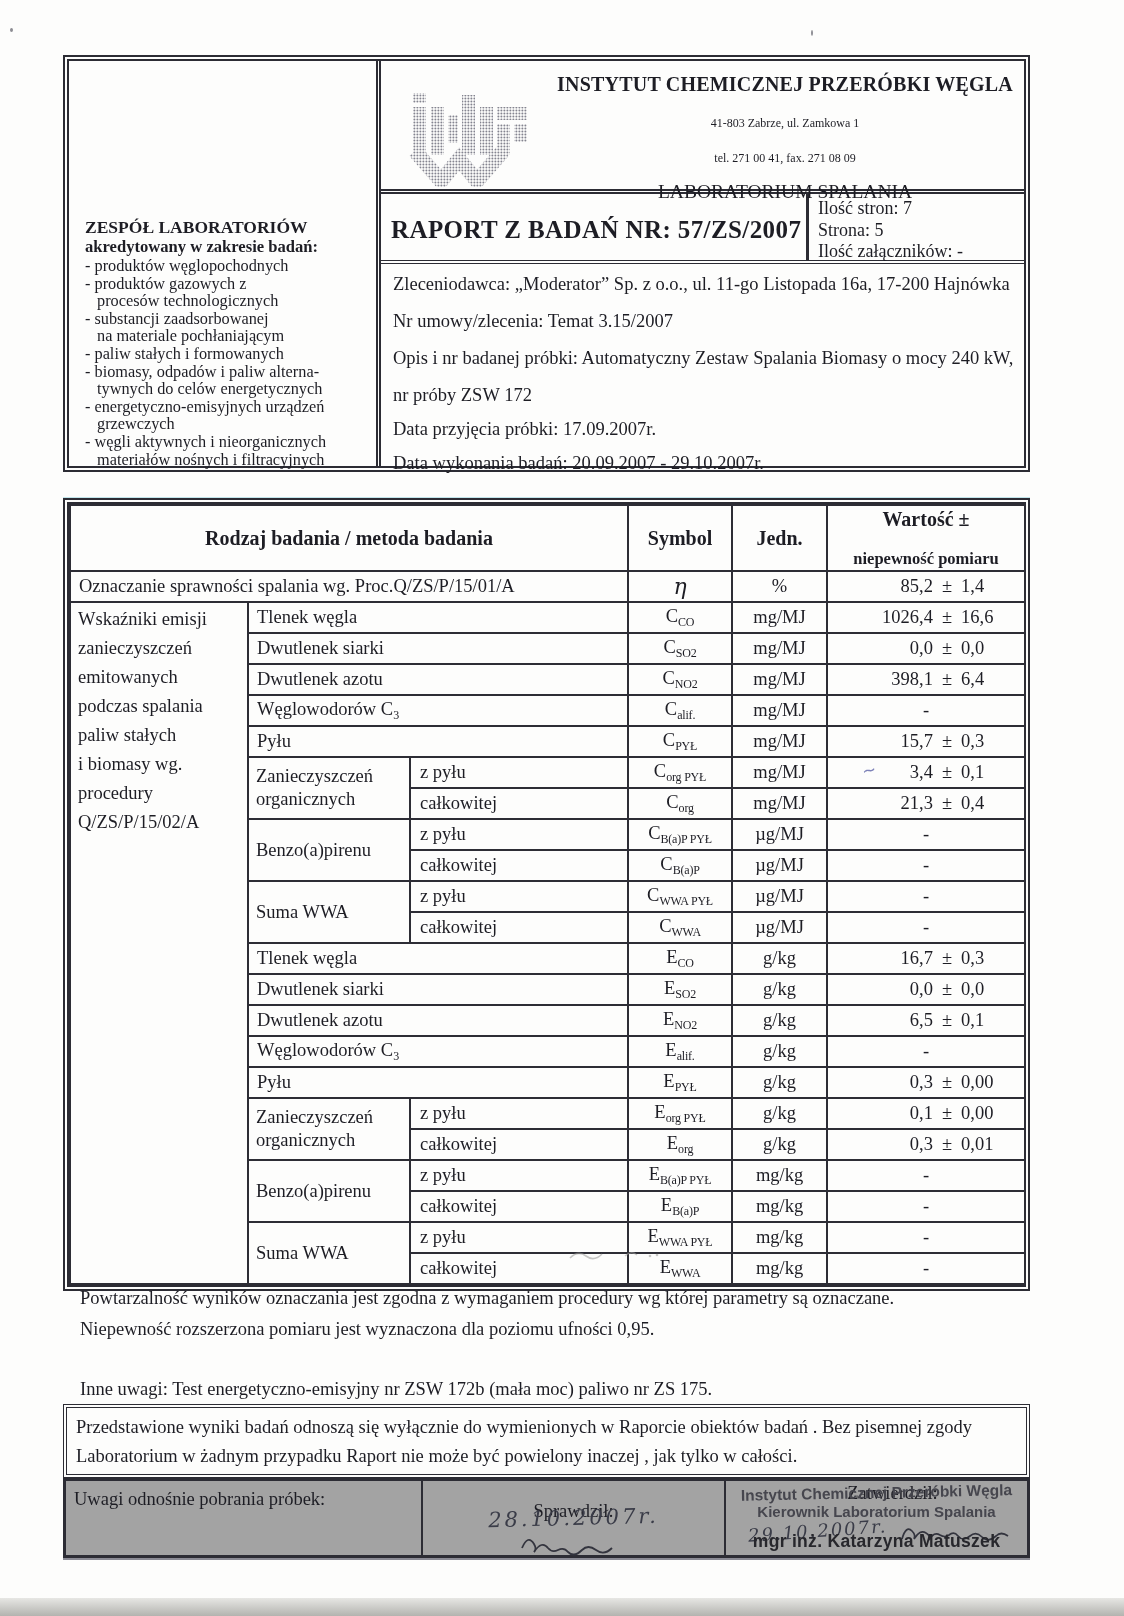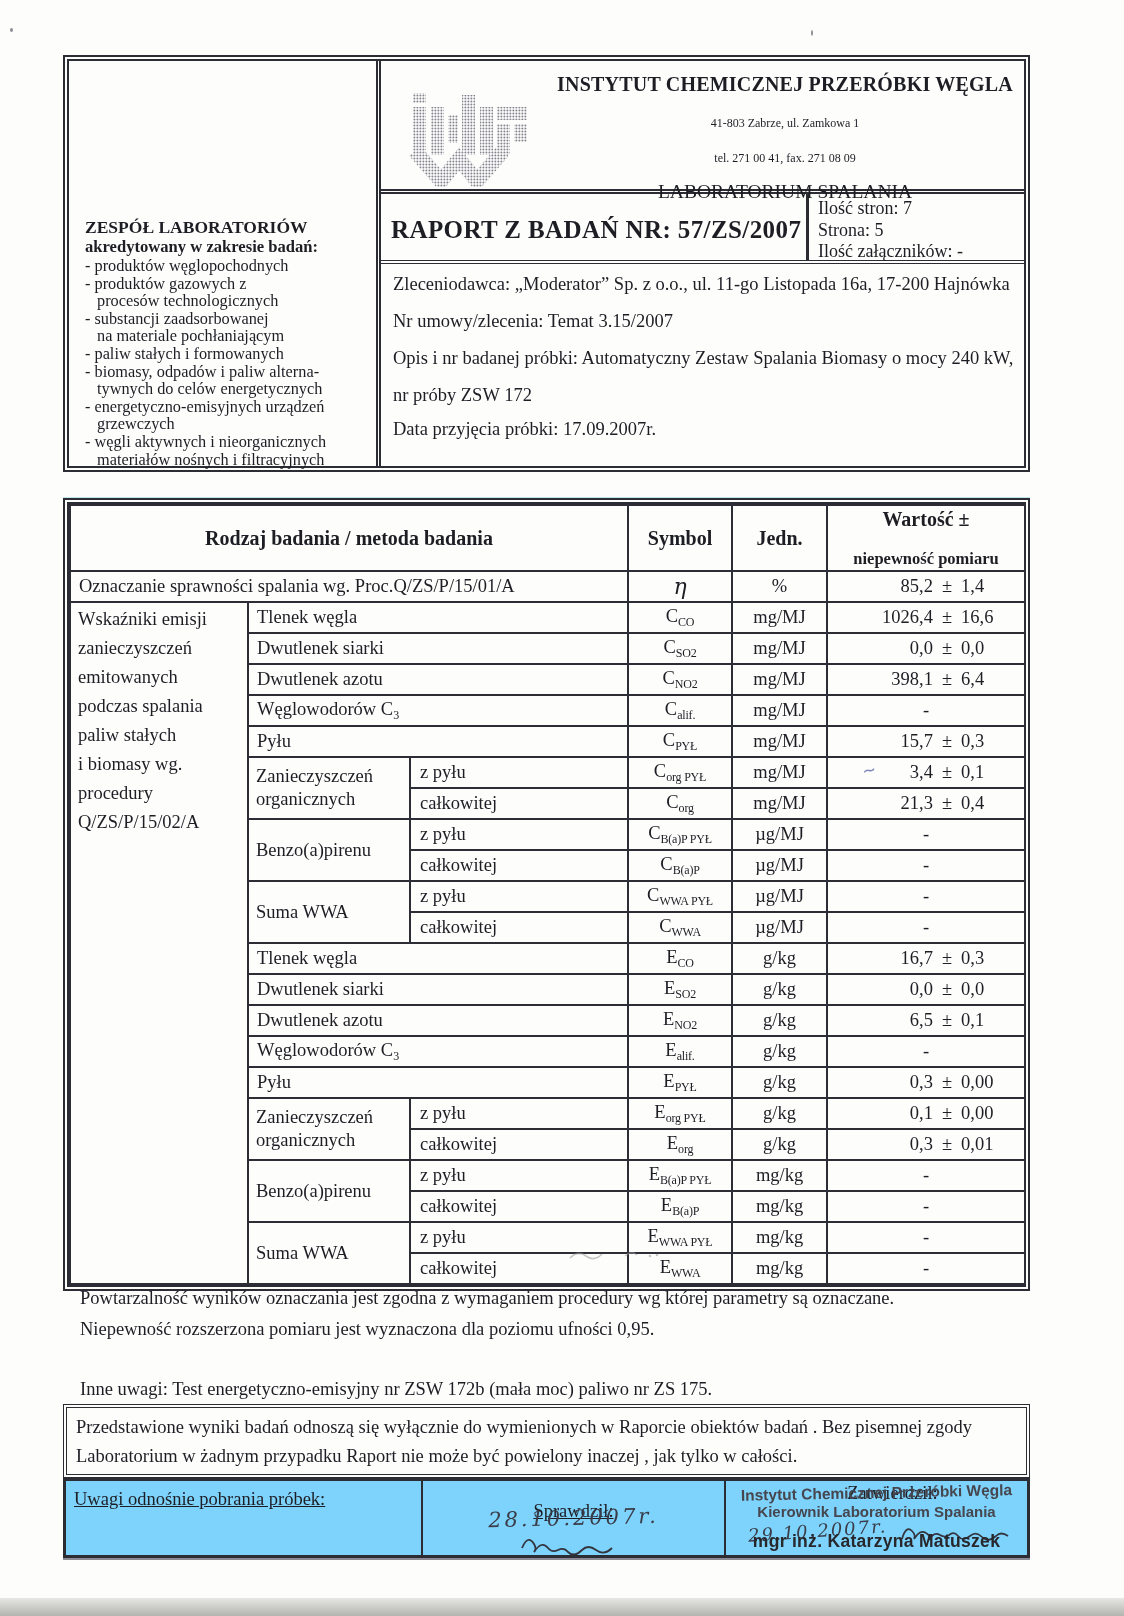--- a/index.html
+++ b/index.html
@@ -55,21 +55,21 @@
   .cell-val .uu{flex:0 0 50px;text-align:left;}
   .cell-val.dash{text-align:center;}
   .pen-mark{position:absolute;left:34px;top:2px;color:#7d82b8;font-size:17px;transform:rotate(-12deg);}
 
   
   .note{position:absolute;left:80px;font-size:18.5px;white-space:nowrap;}
   .scribble{position:absolute;left:565px;top:1244px;width:120px;height:22px;opacity:.55;}
   .disc-box{position:absolute;left:63px;top:1404px;width:967px;height:74px;box-sizing:border-box;
     border:4px double #2c2c34;padding:5px 9px;font-size:18.5px;line-height:1.55;background:#fdfdfc;}
   .sig-box{position:absolute;left:63px;top:1478px;width:967px;height:80px;box-sizing:border-box;
-    border:3px solid #2c2c34;display:flex;background:#7dd3fc;box-shadow:0 2px 0 #8b8b95;text-decoration:underline;}
+    border:3px solid #2c2c34;display:flex;background:#a3a3a3;box-shadow:0 2px 0 #8b8b95;}
   .sig-left{width:357px;border-right:2px solid #2c2c34;box-sizing:border-box;
     padding:5px 8px;font-size:18.5px;line-height:1.5;}
   .sig-mid{width:303px;border-right:2px solid #2c2c34;box-sizing:border-box;position:relative;text-align:center;}
   .sig-mid-label{padding-top:20px;font-size:18.5px;}
   .hw{font-family:"DejaVu Serif",serif;font-style:italic;color:#3a3c48;}
   .hw-date-mid{position:absolute;top:25px;left:0;width:100%;font-size:21px;letter-spacing:3px;transform:rotate(-1.5deg);}
   .sig-squiggle-mid{position:absolute;top:49px;left:95px;}
   .sig-right{flex:1;position:relative;font-family:"Liberation Sans",sans-serif;}
   .approved-label{position:absolute;top:2px;left:16px;width:100%;text-align:center;
     font-family:"Liberation Serif",serif;font-size:18.5px;}
@@ -145,20 +145,21 @@
           <div>Strona: 5</div>
           <div>Ilość załączników: -</div>
         </div>
       </div>
       <div class="meta-sec">
         <div class="meta-line first">Zleceniodawca: „Moderator” Sp. z o.o., ul. 11-go Listopada 16a, 17-200 Hajnówka</div>
         <div class="meta-line gap">Nr umowy/zlecenia:  Temat 3.15/2007</div>
         <div class="meta-line gap">Opis i nr badanej próbki: Automatyczny  Zestaw Spalania Biomasy o mocy 240 kW,</div>
         <div class="meta-line gap">nr próby ZSW 172</div>
         <div class="meta-line">Data przyjęcia  próbki:  17.09.2007r.</div>
+        <div class="meta-line">Data wykonania badań: 20.09.2007 - 29.10.2007r.</div>
       </div>
     </div>
   </div>
 
   <div class="table-wrap">
     <table class="results">
       <colgroup>
         <col style="width:178px">
           <col style="width:162px">
           <col style="width:218px">

